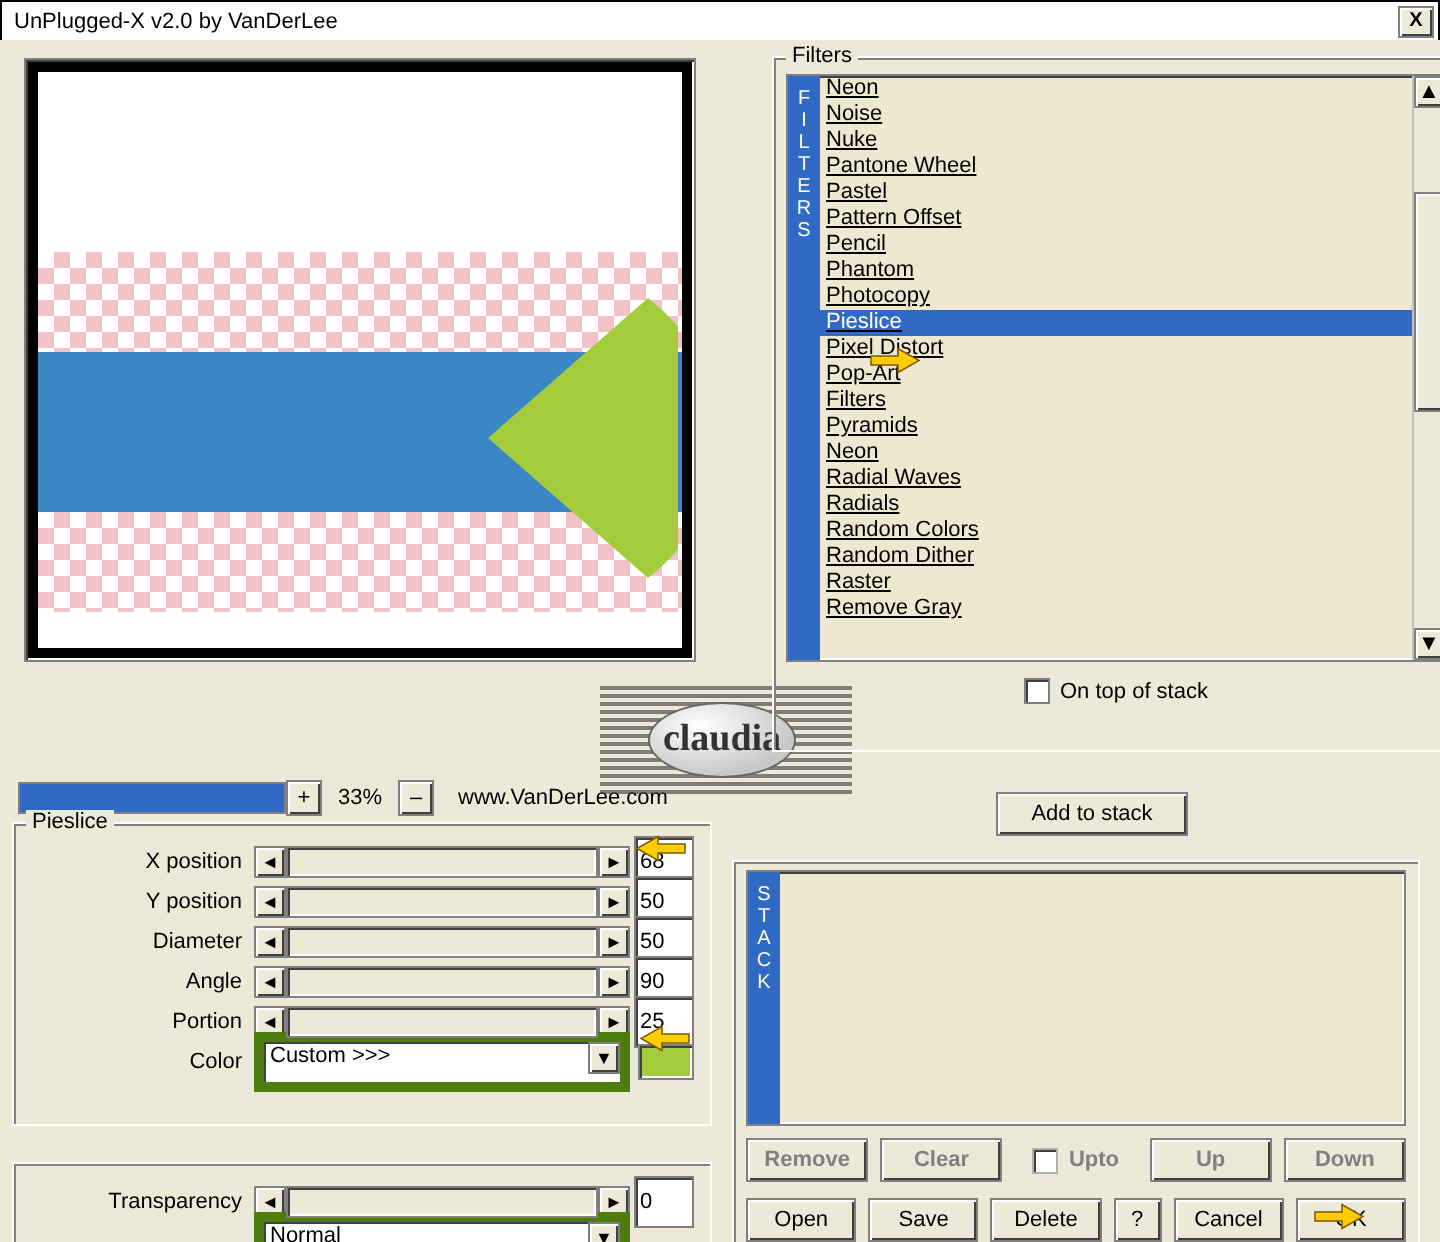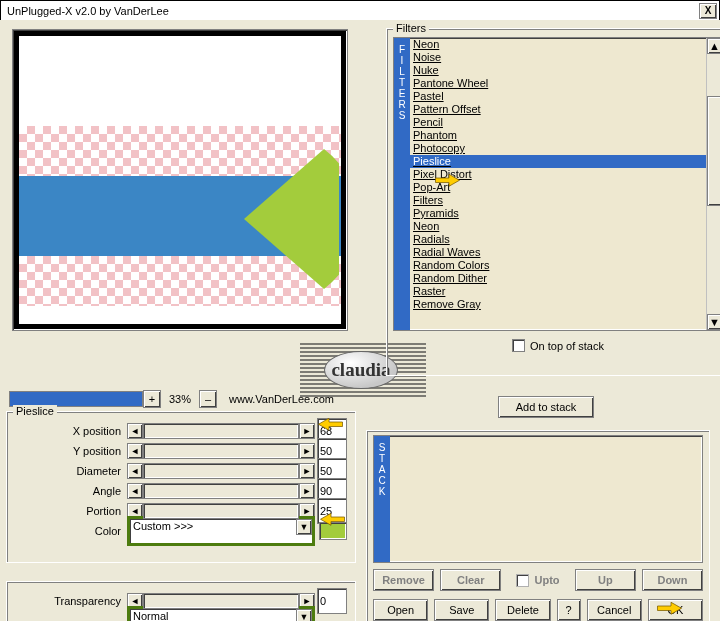--- a/index.html
+++ b/index.html
@@ -157,21 +157,21 @@
   .valbox {
     width: 30px; height: 16px; margin-left: 2px;
     border: 1px solid #808080;
     box-shadow: inset 1px 1px 0 #404040, inset -1px -1px 0 #fff;
     background: #fff; font: inherit;
     padding: 12px 2px;
   }
   .combo {
     flex: 1; height: 30px;
     display: flex;
-    border: 3px solid #4d7c0f;
+    border: 5px solid #4d7c0f;
     box-shadow: inset 1px 1px 0 #404040, inset -1px -1px 0 #fff;
     background: #fff;
     justify-content: flex-end;
   }
   .combo .text { flex: 1; padding: 1px 3px; }
   .swatch {
     width: 28px; height: 18px; margin-left: 4px;
     border: 1px solid #808080;
     box-shadow: inset 1px 1px 0 #404040, inset -1px -1px 0 #fff;
   }
@@ -403,22 +403,22 @@
           <div class="list-item">Pattern Offset</div>
           <div class="list-item">Pencil</div>
           <div class="list-item">Phantom</div>
           <div class="list-item">Photocopy</div>
           <div class="list-item selected">Pieslice</div>
           <div class="list-item">Pixel Distort</div>
           <div class="list-item">Pop-Art</div>
           <div class="list-item">Filters</div>
           <div class="list-item">Pyramids</div>
           <div class="list-item">Neon</div>
+          <div class="list-item">Radial Waves</div>
           <div class="list-item">Radials</div>
-          <div class="list-item">Radial Waves</div>
           <div class="list-item">Random Colors</div>
           <div class="list-item">Random Dither</div>
           <div class="list-item">Raster</div>
           <div class="list-item">Remove Gray</div>
         </div>
       <div class="list-scroll">
         <div class="btn3d sbtn up">▲</div>
         <div class="thumb"></div>
         <div class="btn3d sbtn down">▼</div>
       </div>

